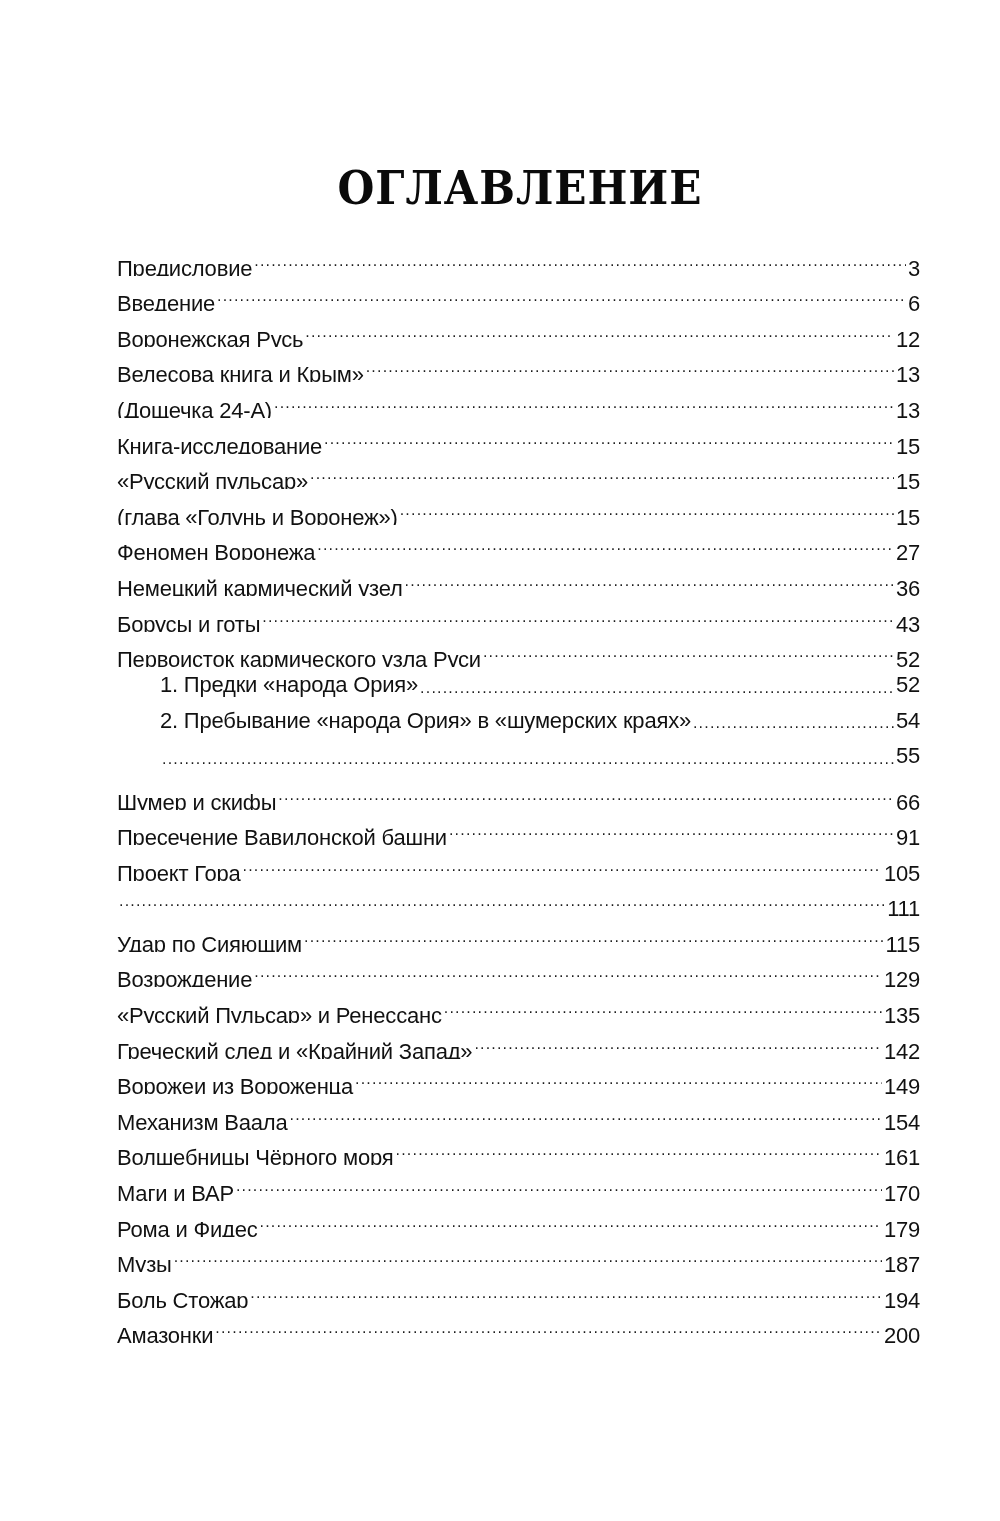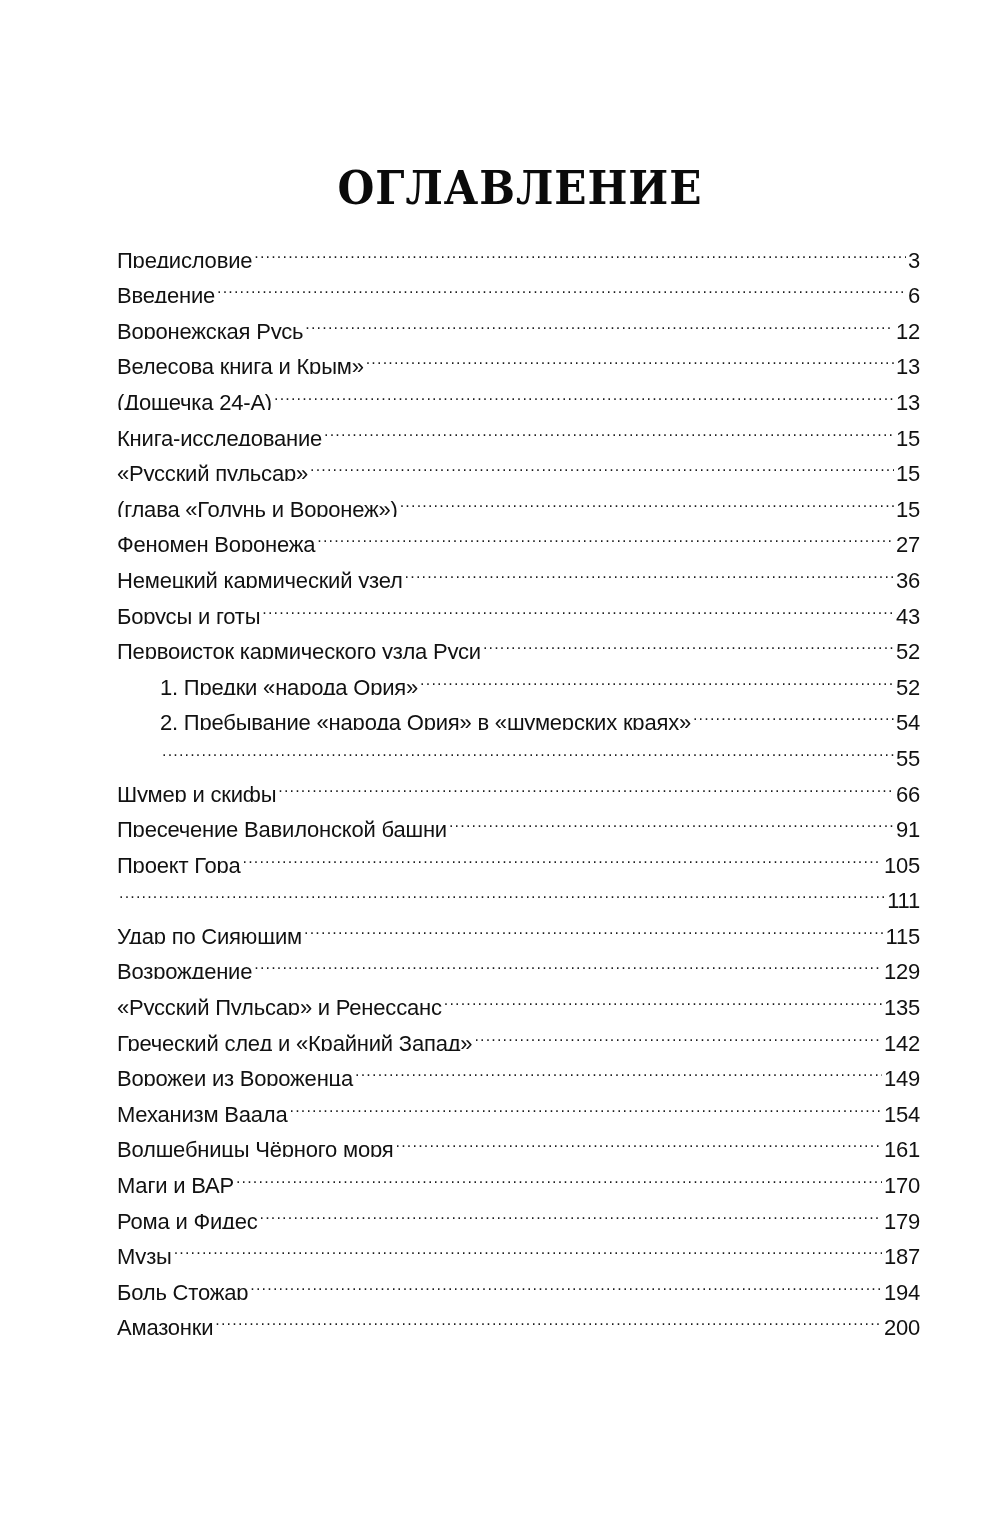--- a/index.html
+++ b/index.html
@@ -34,39 +34,40 @@
       font-weight: bold;
       font-size: 46px;
       letter-spacing: 1px;
       line-height: 60px;
       color: #0a0a0a;
       transform: scaleX(0.92);
     }
     .toc-list {
       position: absolute;
       left: 97px;
-      top: 232px;
+      top: 240px;
       width: 803px;
       margin: 0;
       padding: 0;
       list-style: none;
     }
     .toc-entry {
       display: flex;
       align-items: baseline;
       height: 35.6px;
       line-height: 35.6px;
       font-size: 22px;
       white-space: nowrap;
       overflow: hidden;
       font-family: "Liberation Sans", "DejaVu Sans", sans-serif;
       letter-spacing: -0.2px;
     }
     .toc-entry.sub {
       padding-left: 43px;
+      align-items: center;
     }
     .entry-title {
       flex: 0 0 auto;
       transform-origin: left center;
     }
     .entry-leader {
       flex: 1 1 auto;
       overflow: hidden;
       margin: 0 2px;
       position: relative;

